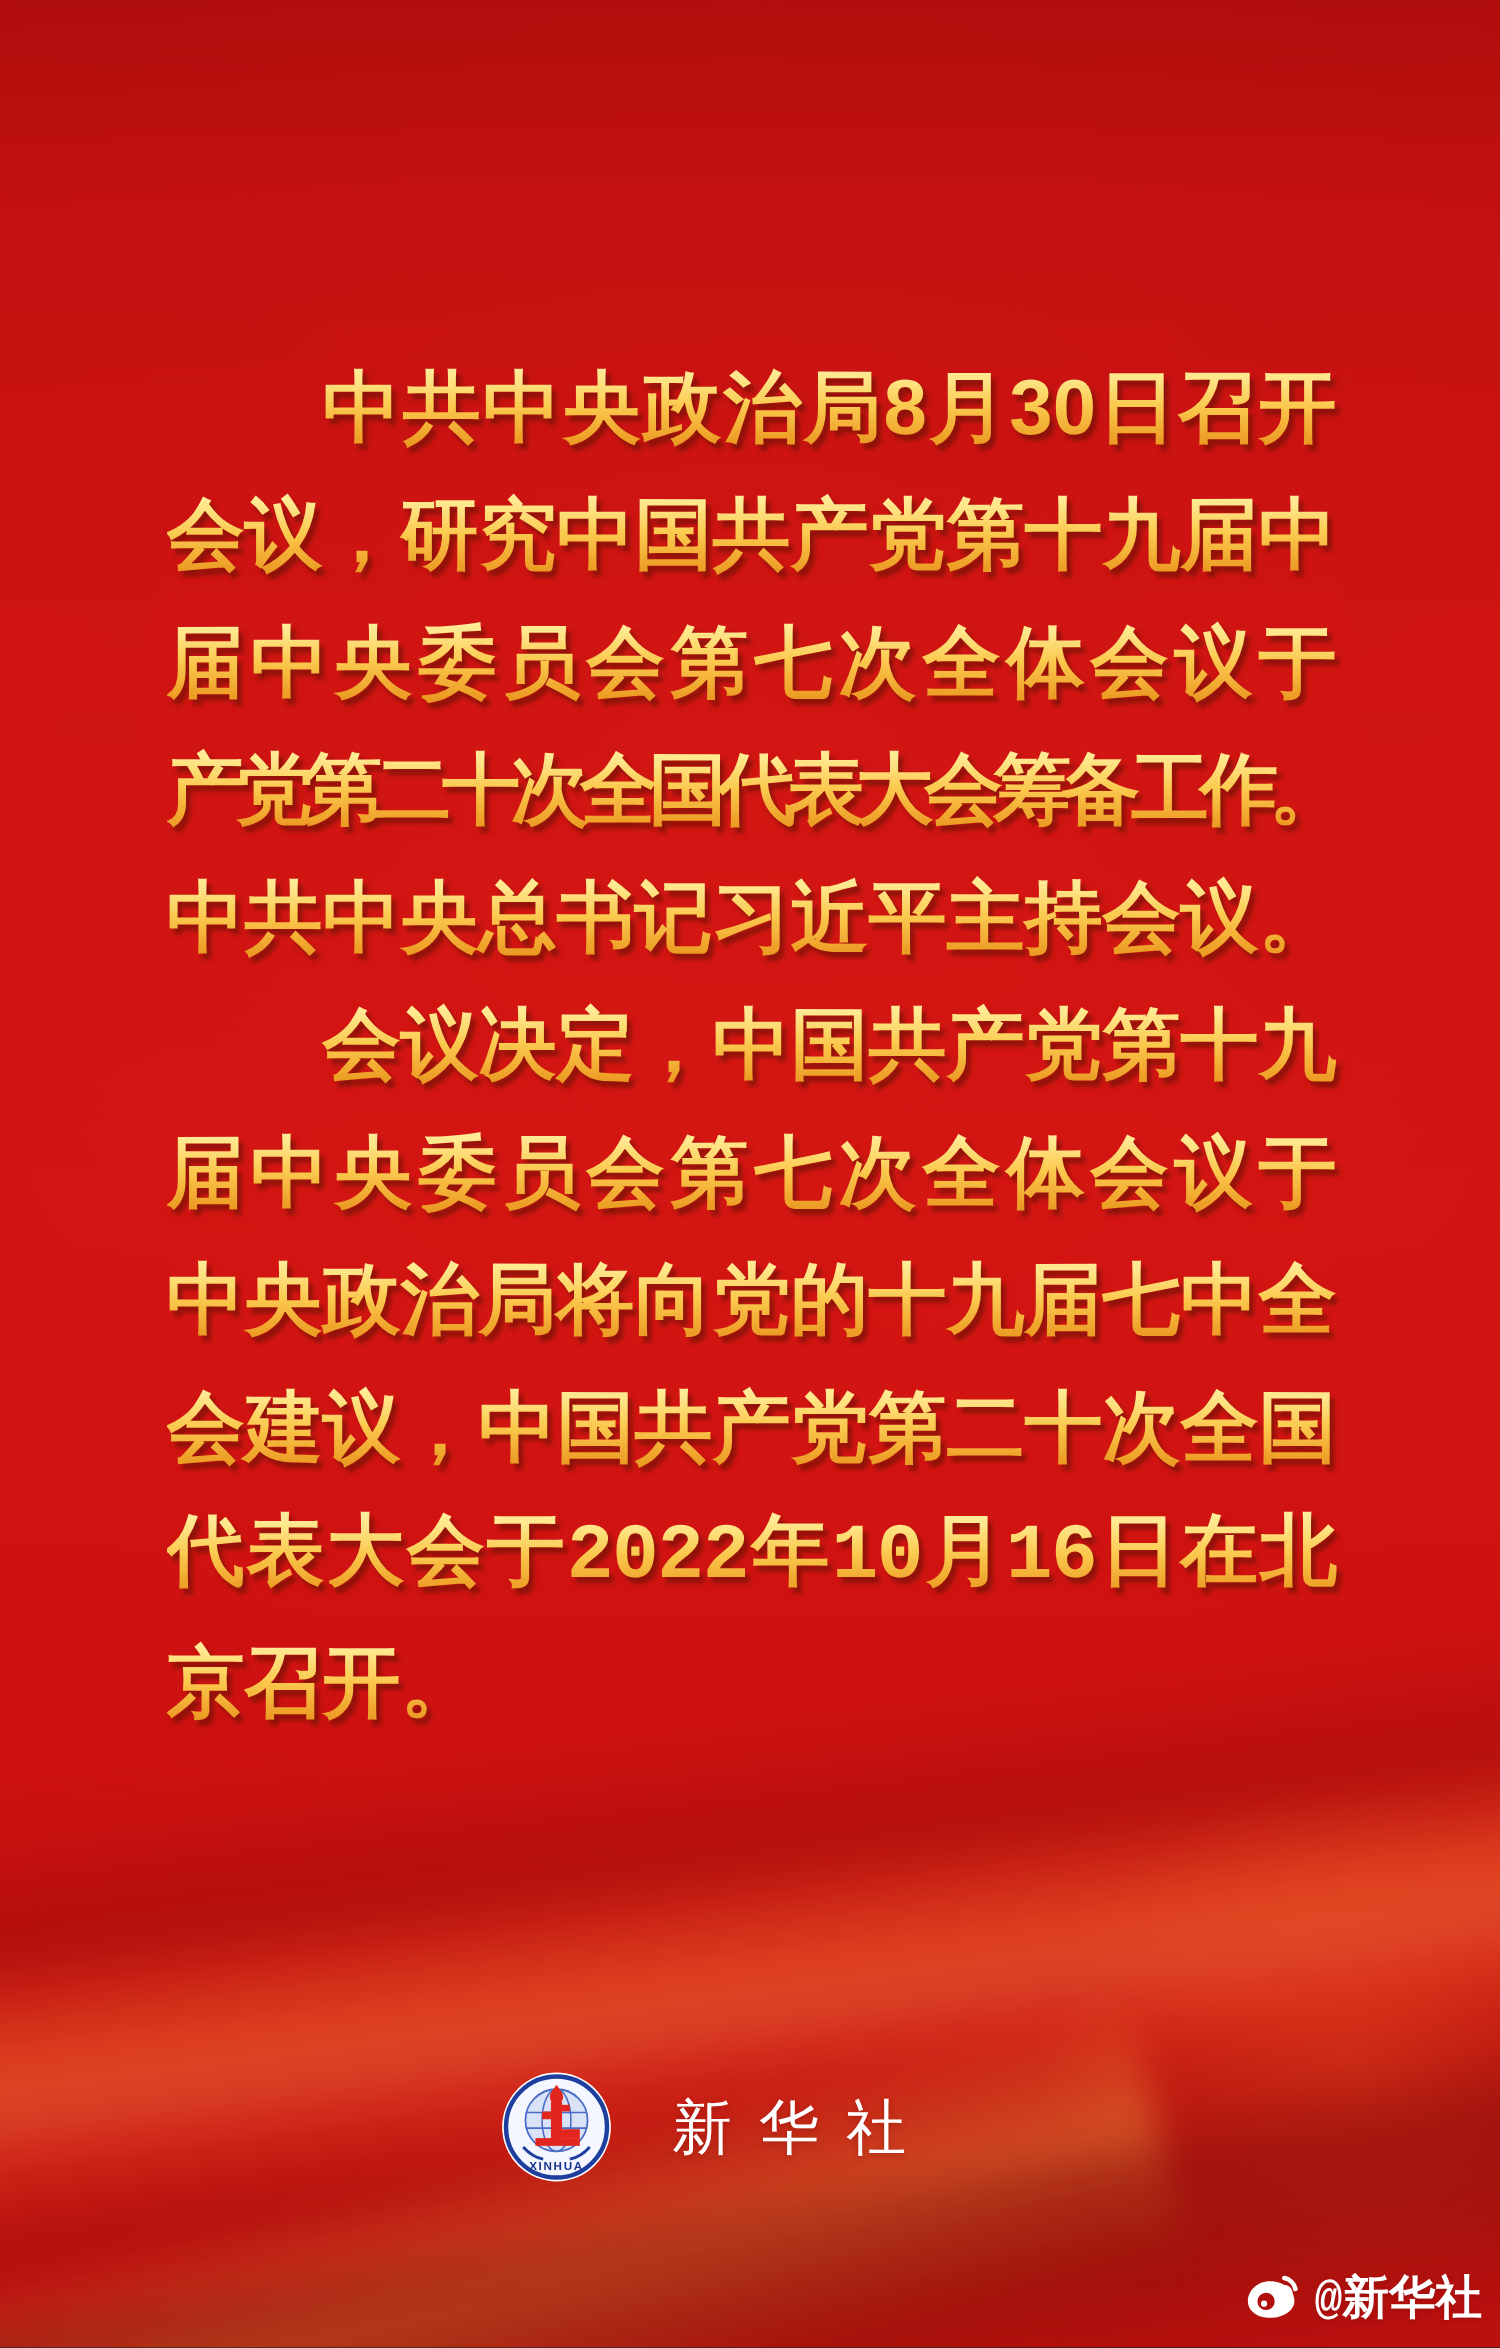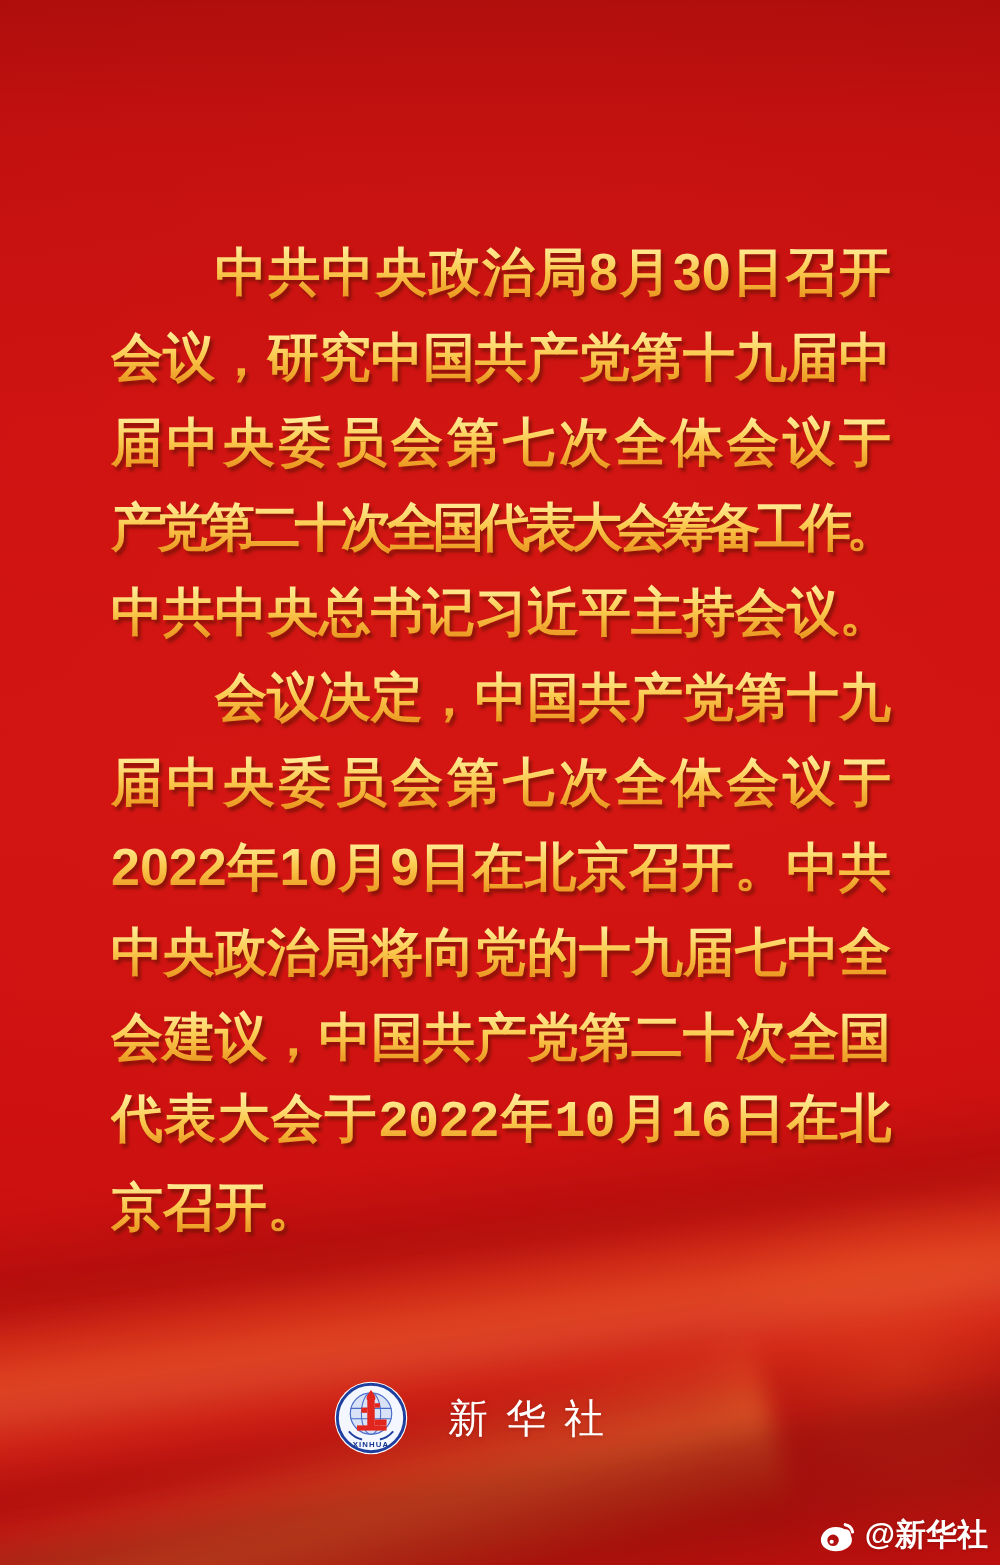--- a/index.html
+++ b/index.html
@@ -55,21 +55,21 @@
   }
   .xinhua-emblem { width:74px; height:74px; flex:0 0 auto; }
   .agency-name {
     color:#ffffff; font-size:40px; font-weight:400; letter-spacing:18px;
     text-shadow:0 1px 4px rgba(90,8,4,0.30);
   }
 
   
   .watermark {
     position:absolute; right:12px; bottom:6px; height:48px;
-    display:flex; align-items:center; gap:7px;
+    display:flex; align-items:flex-start; gap:7px;font-family:Liberation Mono, monospace;
   }
   .weibo-icon { width:40px; height:36px; }
   .weibo-handle { color:#ffffff; font-size:31px; font-weight:700;
     text-shadow:0 1px 3px rgba(90,8,4,0.25); }
 </style>
 </head>
 <body>
 
 <div class="poster">
 
@@ -80,21 +80,20 @@
   <div class="fold fold-shadow-bottom"></div>
 
   <div class="text-block">
     <div class="line indent">中共中央政治局8月30日召开</div>
     <div class="line">会议，研究中国共产党第十九届中</div>
     <div class="line">届中央委员会第七次全体会议于</div>
     <div class="line tight">产党第二十次全国代表大会筹备工作。</div>
     <div class="line">中共中央总书记习近平主持会议。</div>
     <div class="line indent">会议决定，中国共产党第十九</div>
     <div class="line">届中央委员会第七次全体会议于</div>
-    <div class="line">2022年10月9日在北京召开。中共</div>
     <div class="line">中央政治局将向党的十九届七中全</div>
     <div class="line">会建议，中国共产党第二十次全国</div>
     <div class="line tight-sm">代表大会于2022年10月16日在北</div>
     <div class="line last">京召开。</div>
   </div>
 
   <div class="footer">
     <svg class="xinhua-emblem" viewBox="0 0 100 100">
       <circle cx="50" cy="50" r="49" fill="#ffffff"></circle>
       <circle cx="50" cy="50" r="45.5" fill="#f4f7ff" stroke="#1e3f9e" stroke-width="4"></circle>

